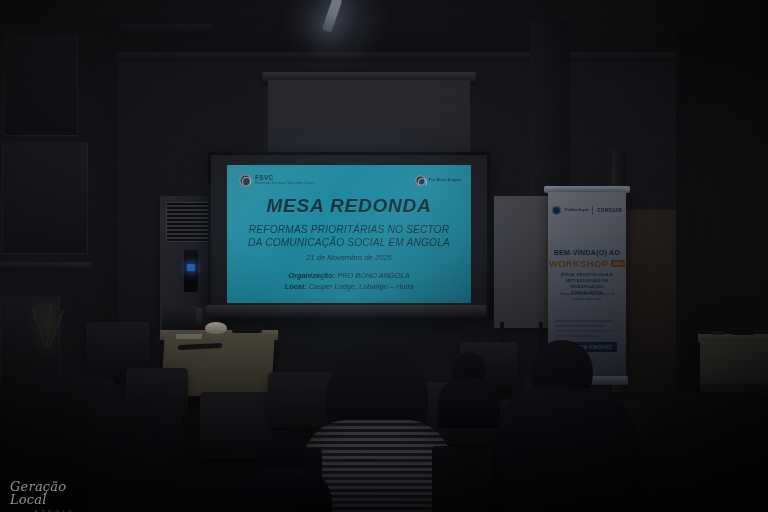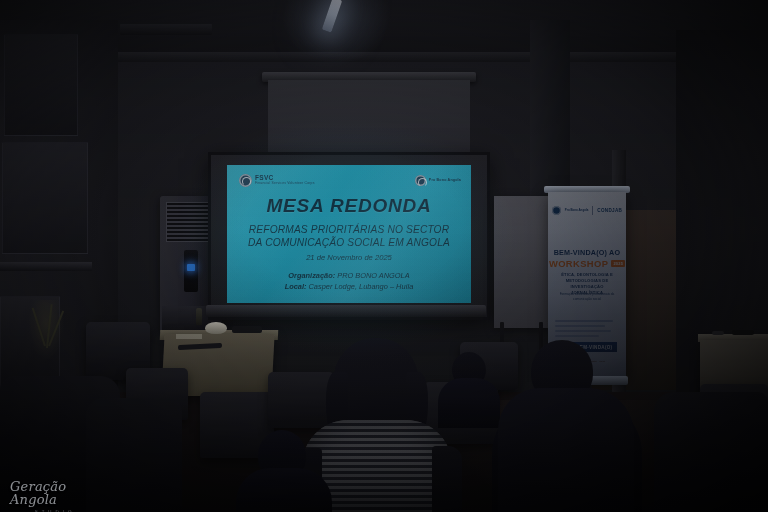--- a/index.html
+++ b/index.html
@@ -435,17 +435,17 @@
     <div class="plant-stem" style="left:16px;top:6px;height:40px;transform:rotate(-18deg);"></div>
     <div class="plant-stem" style="left:18px;top:4px;height:44px;transform:rotate(6deg);"></div>
     <div class="plant-stem" style="left:20px;top:8px;height:38px;transform:rotate(22deg);"></div>
   </div>
 
   <div class="screenglow"></div>
   <div class="coolgrade"></div>
   <div class="vignette"></div>
 
   <div class="watermark">
-    <div class="wm-script">Geração Angola</div>
+    <div class="wm-script">Geração Local</div>
     <div class="wm-sub">STUDIO</div>
   </div>
 
 </div>
 
 </body></html>

